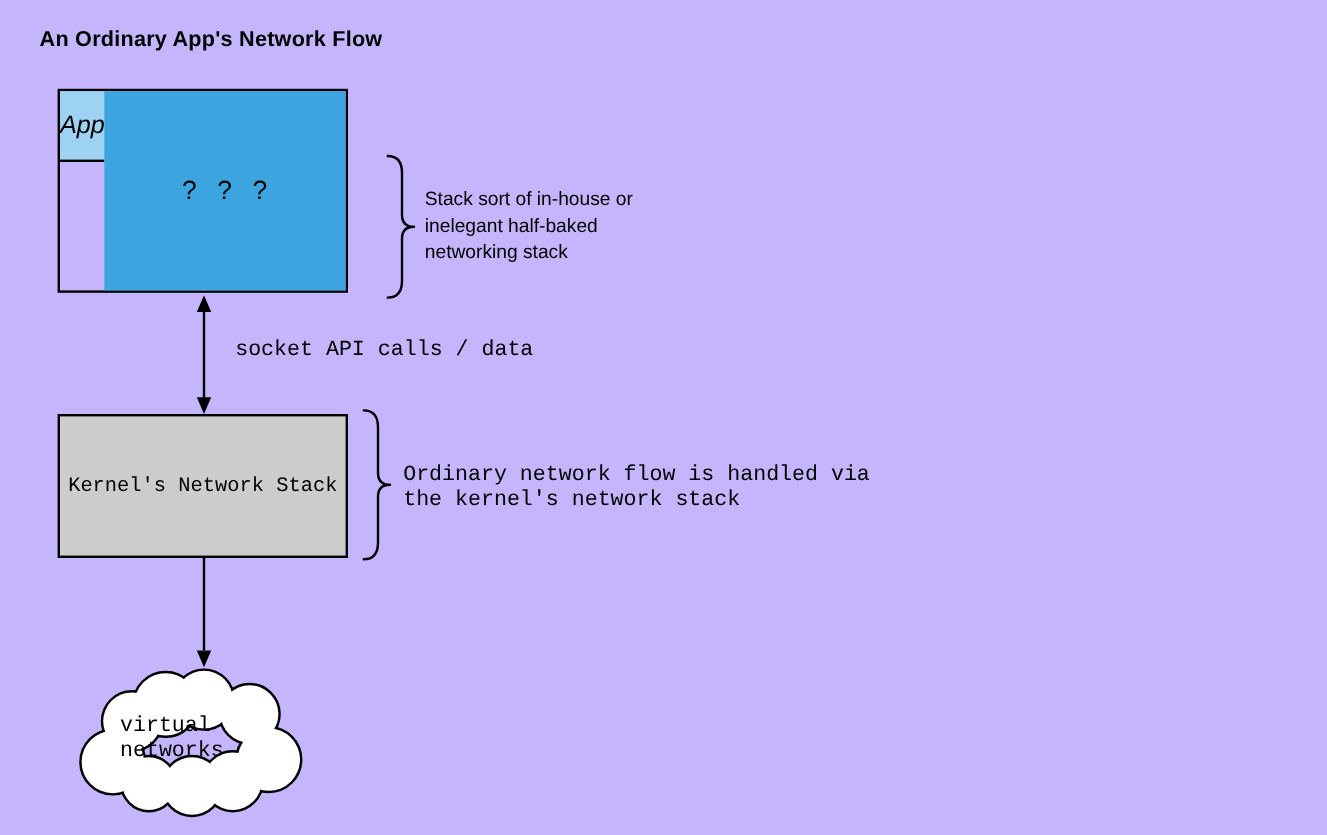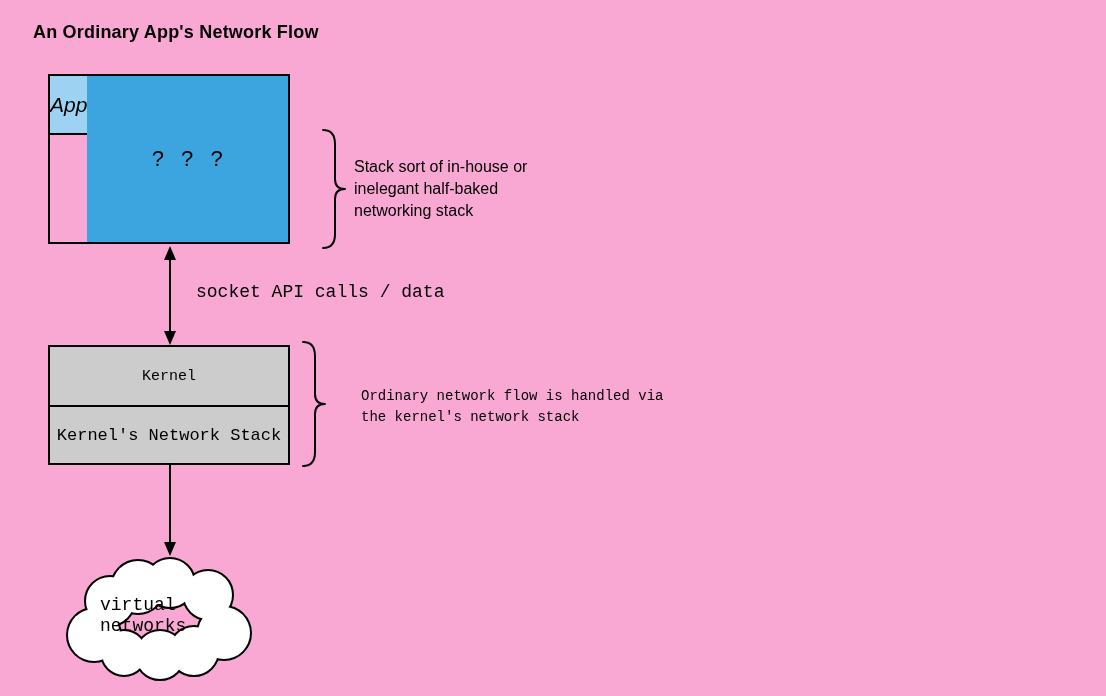--- a/index.html
+++ b/index.html
@@ -1,19 +1,19 @@
 <!DOCTYPE html>
 <html style="--app-fill: #9ED2F2; --layer-fill: #3CA4DE; --kernel-fill: #CCCCCC;"><head>
 <meta charset="utf-8">
 <style>
   html,body{margin:0;padding:0;background:#fff;}
   #canvas{
     position:relative;
     width:1106px;height:696px;
-    background:#f9a8d4;
+    background:#c4b5fd;
     font-family:"Liberation Sans",sans-serif;
     color:#000;
     overflow:hidden;
   }
   .abs{position:absolute;}
   #title{
     left:33px;top:22px;
     font-size:18px;font-weight:bold;letter-spacing:.2px;
   }
   
@@ -51,21 +51,21 @@
     font-size:17px;
   }
   .brace{stroke:#000;stroke-width:2;fill:none;stroke-linecap:round;stroke-linejoin:round;}
   #brace1-text{
     left:354px;top:156px;
     font-size:16px;line-height:22px;
   }
   #brace2-text{
     left:336px;top:386px;
     font-family:"Liberation Mono",monospace;
-    font-size:14px;line-height:21px;margin-left:25px;
+    font-size:18px;line-height:21px;
   }
   #socket-label{
     left:196px;top:282px;
     font-family:"Liberation Mono",monospace;
     font-size:18px;line-height:20px;white-space:pre;text-align:center;
   }
   #cloud-text{
     left:100px;top:595px;width:120px;
     text-align:left;
     font-family:"Liberation Mono",monospace;
@@ -98,21 +98,20 @@
   </div>
 
   <svg class="abs" style="left:159px;top:245px;" width="22" height="101">
     <line class="arrow-line" x1="11" y1="13" x2="11" y2="88"></line>
     <polygon class="arrow-head" points="11,1 5,15 17,15"></polygon>
     <polygon class="arrow-head" points="11,100 5,86 17,86"></polygon>
   </svg>
   <div id="socket-label" class="abs">socket API calls / data</div>
 
   <div id="kernel-box" class="abs">
-    <div id="kernel-top">Kernel</div>
     <div id="kernel-bottom">Kernel's Network Stack</div>
   </div>
 
   <svg class="abs" style="left:302px;top:340px;" width="26" height="128">
     <path class="brace" d="M 1,2 Q 13,2 13,16 L 13,54 Q 13,64 23,64 Q 13,64 13,74 L 13,112 Q 13,126 1,126"></path>
   </svg>
   <div id="brace2-text" class="abs">
     <div>Ordinary network flow is handled via</div>
     <div>the kernel's network stack</div>
   </div>

